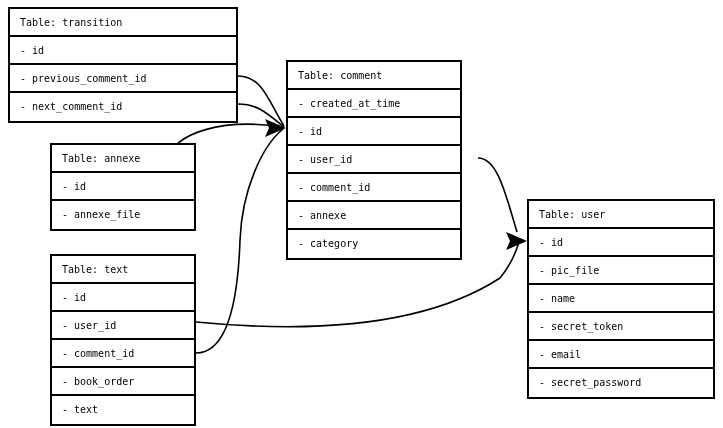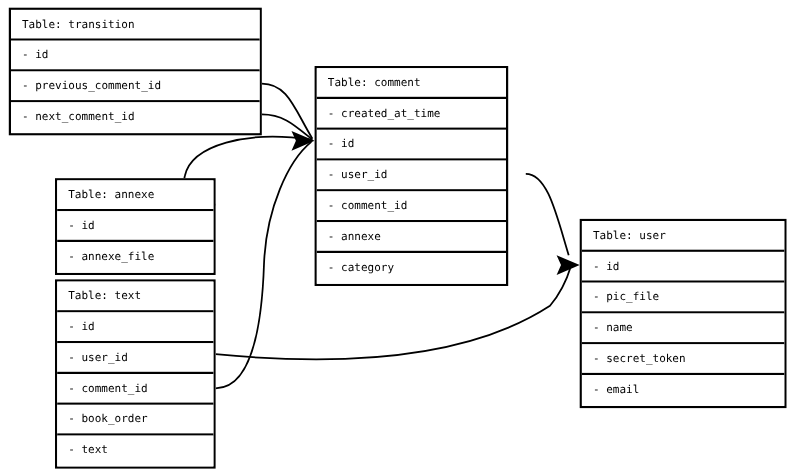--- a/index.html
+++ b/index.html
@@ -70,21 +70,21 @@
       </g>
   </svg>
 
   <div id="tables-layer">
       <div class="table-box" style="left: 8px; top: 7px; width: 230px;">
         <div class="row header">Table: transition</div>
         <div class="row">- id</div>
         <div class="row">- previous_comment_id</div>
         <div class="row">- next_comment_id</div>
       </div>
-      <div class="table-box" style="left: 50px; top: 143px; width: 146px; margin-top: 19px;">
+      <div class="table-box" style="left: 50px; top: 143px; width: 146px;">
         <div class="row header">Table: annexe</div>
         <div class="row">- id</div>
         <div class="row">- annexe_file</div>
       </div>
       <div class="table-box" style="left: 50px; top: 254px; width: 146px;">
         <div class="row header">Table: text</div>
         <div class="row">- id</div>
         <div class="row">- user_id</div>
         <div class="row">- comment_id</div>
         <div class="row">- book_order</div>
@@ -99,16 +99,17 @@
         <div class="row">- annexe</div>
         <div class="row">- category</div>
       </div>
       <div class="table-box" style="left: 527px; top: 199px; width: 188px;">
         <div class="row header">Table: user</div>
         <div class="row">- id</div>
         <div class="row">- pic_file</div>
         <div class="row">- name</div>
         <div class="row">- secret_token</div>
         <div class="row">- email</div>
+        <div class="row">- secret_password</div>
       </div>
     </div>
 
 </div>
 
 </body></html>

